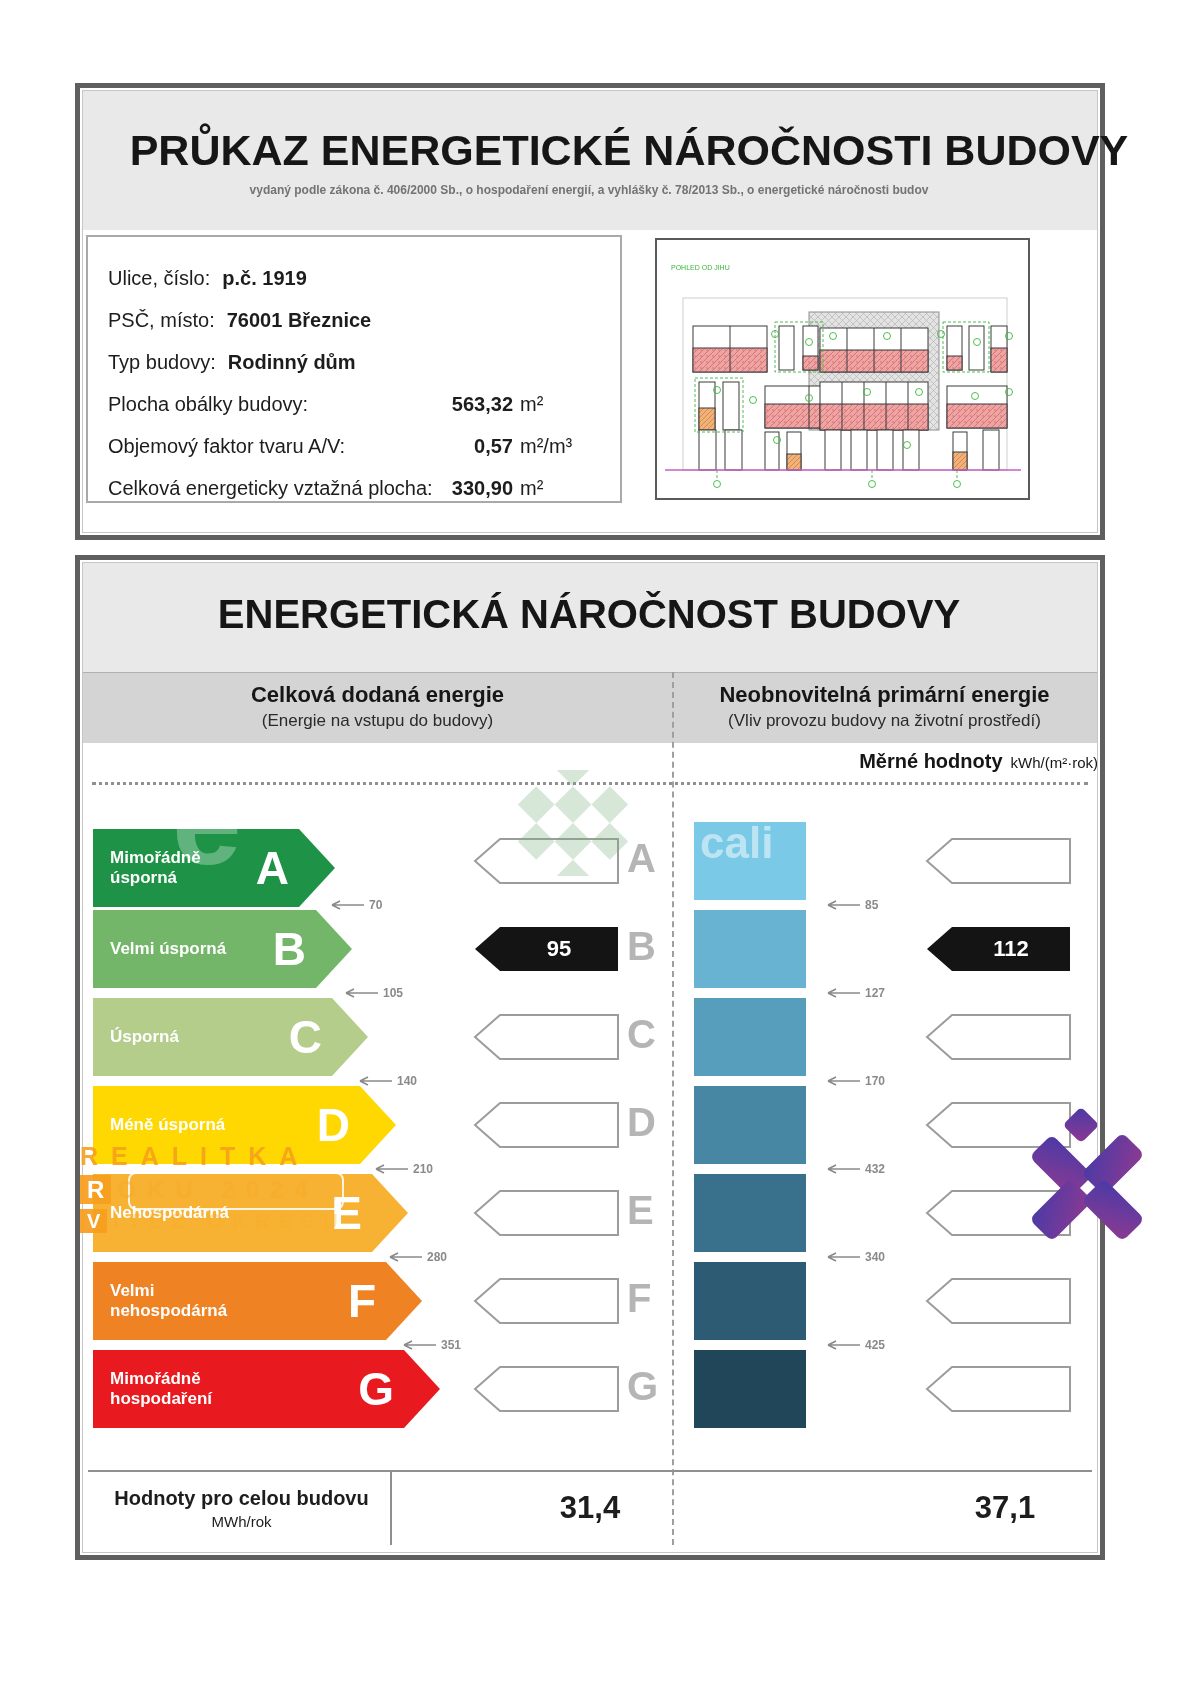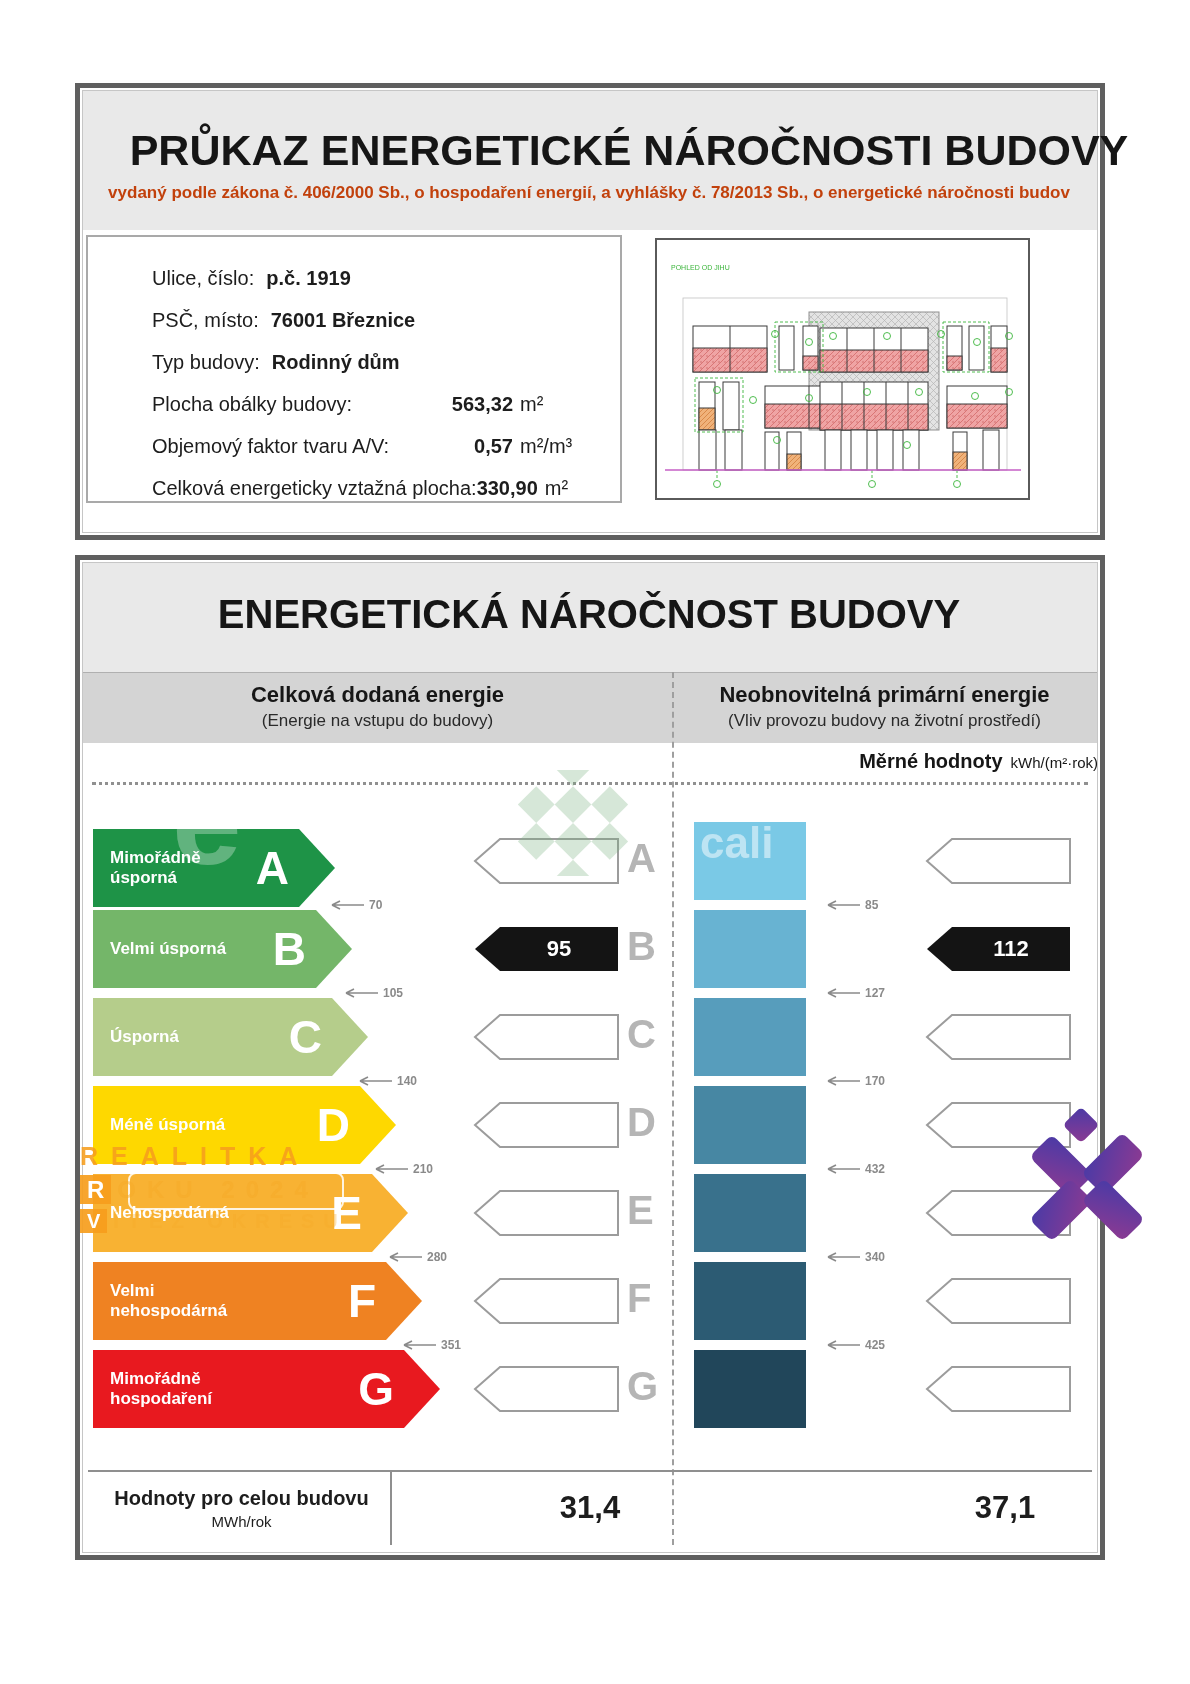--- a/index.html
+++ b/index.html
@@ -4,25 +4,25 @@
 <style>
   html,body{margin:0;padding:0;background:#fff;}
   .page{position:relative;width:1190px;height:1684px;background:#fff;
         font-family:"Liberation Sans",sans-serif;overflow:hidden;color:#1d1d1d;}
   .frame{position:absolute;box-sizing:border-box;border:5px solid #5f5f5f;background:#fff;
          box-shadow:inset 0 0 0 2px #ffffff, inset 0 0 0 3px #c6c6c6;}
   .abs{position:absolute;}
   .band{background:#e9e9e9;}
   .center{text-align:center;}
   .doc-title{font-weight:bold;font-size:43px;letter-spacing:0px;color:#161616;white-space:nowrap;}
-  .doc-subtitle{font-weight:bold;font-size:17px;color:#c2410c;white-space:nowrap;}
+  .doc-subtitle{font-weight:bold;font-size:12px;color:#737373;white-space:nowrap;}
   .sec-title{font-weight:bold;font-size:40px;color:#161616;white-space:nowrap;}
   .info-box{box-sizing:border-box;border:2px solid #a9a9a9;}
   .info-row{display:flex;align-items:center;height:42px;font-size:20px;width:492px;}
-  .info-row .lbl{white-space:nowrap;margin-left:44px;}
+  .info-row .lbl{white-space:nowrap;}
   .info-row .val{font-weight:bold;white-space:nowrap;}
   .info-row .unit{width:80px;padding-left:7px;white-space:nowrap;}
   .info-row.plain .val{margin-left:12px;}
   .info-row .sp{flex:1;}
   .draw-box{box-sizing:border-box;border:2px solid #5a5a5a;background:#fff;}
   .colband{background:#d4d4d4;border-top:1px solid #b0b0b0;}
   .col-h-title{font-weight:bold;font-size:22px;color:#161616;}
   .col-h-sub{font-size:17px;color:#2a2a2a;margin-top:3px;}
   .units-line{font-size:20px;color:#161616;}
   .units-line b{font-weight:bold;}

